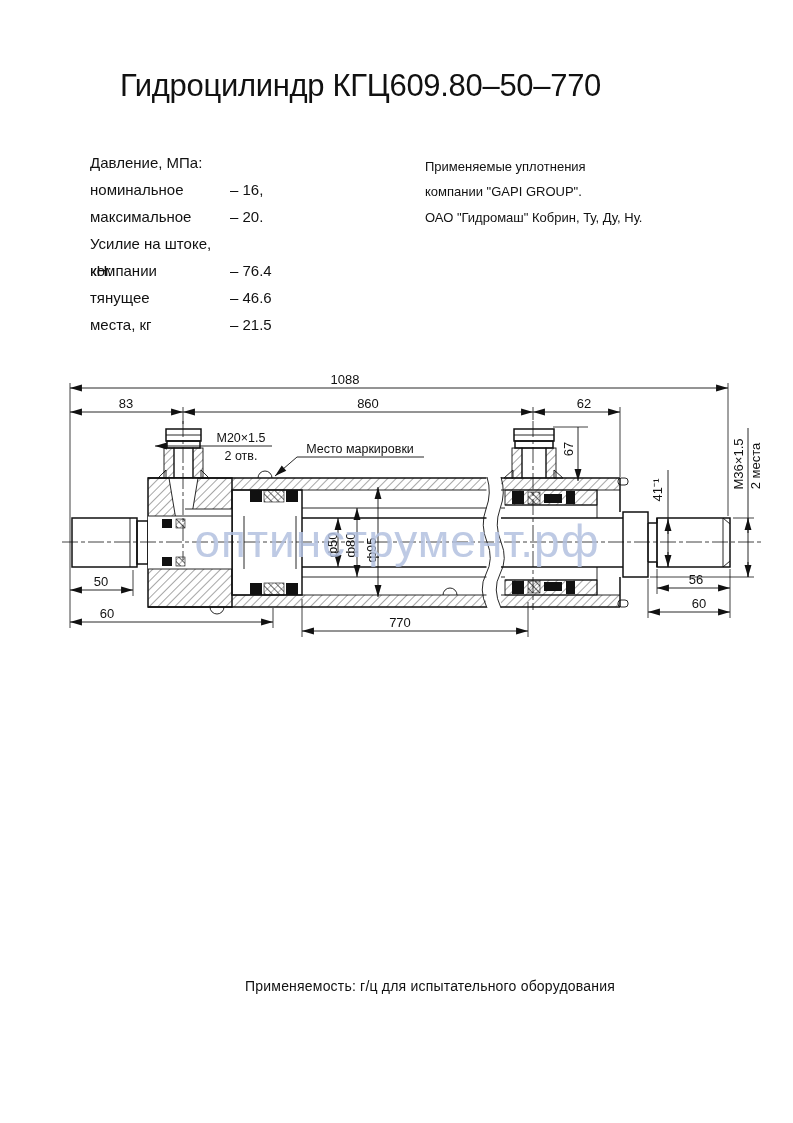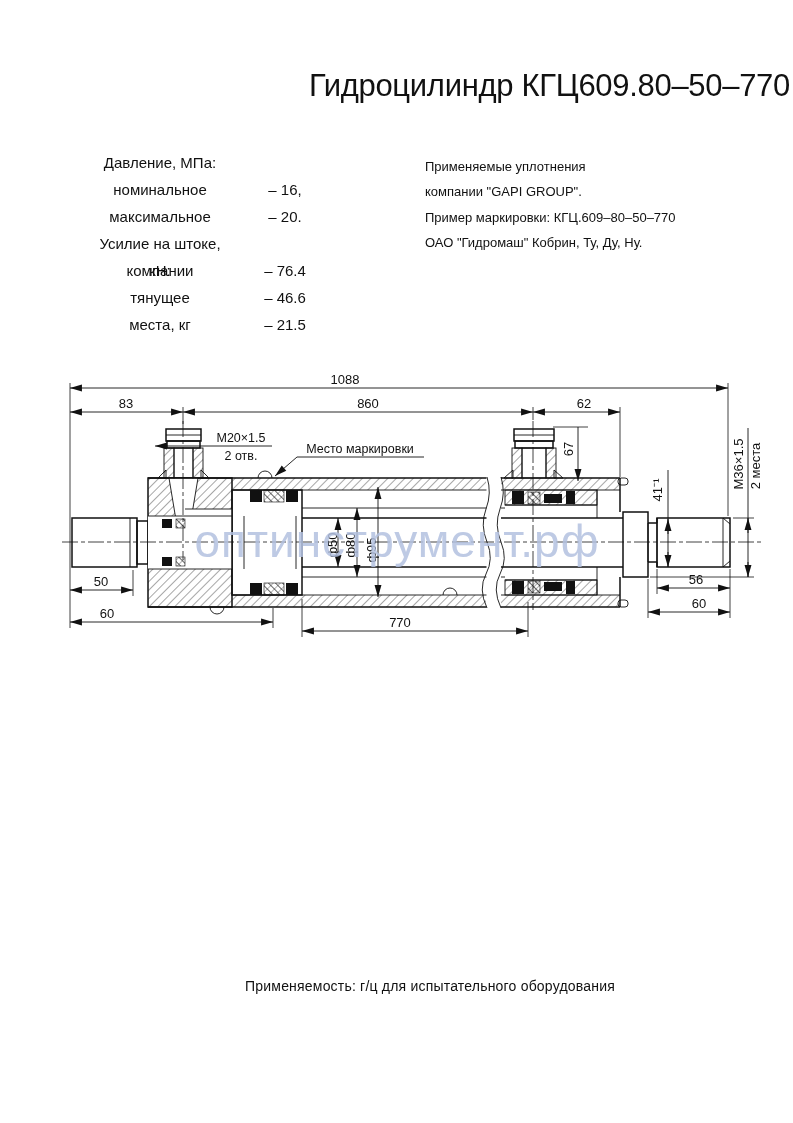--- a/index.html
+++ b/index.html
@@ -1,19 +1,19 @@
 <!DOCTYPE html>
 <html><head>
 <meta charset="utf-8">
 <style>
   html,body{margin:0;padding:0;background:#ffffff;}
   body{width:793px;height:1123px;position:relative;font-family:"Liberation Sans",sans-serif;color:#111;}
   .abs{position:absolute;}
-  .title{left:120px;top:68px;width:670px;text-align:right;font-size:31px;letter-spacing:-0.3px;white-space:nowrap;}
-  .specs{left:90px;top:149px;width:260px;font-size:15px;text-align:center;}
+  .title{left:120px;top:68px;width:670px;text-align:left;font-size:31px;letter-spacing:-0.3px;white-space:nowrap;}
+  .specs{left:90px;top:149px;width:260px;font-size:15px;}
   .spec-row{display:flex;height:27px;line-height:27px;}
   .spec-row .lbl{width:140px;}
   .spec-row .val{width:110px;}
   .notes{left:425px;top:154px;width:300px;font-size:13px;line-height:25.3px;white-space:nowrap;}
   .footer{left:0;top:978px;width:860px;text-align:center;font-size:14px;letter-spacing:0.2px;}
   svg{position:absolute;left:0;top:0;}
   svg text{font-family:"Liberation Sans",sans-serif;fill:#111;}
   .dimtxt{font-size:13px;text-anchor:middle;}
   .lbltxt{font-size:12.5px;text-anchor:middle;}
   .wm{font-size:46px;fill:#b3c1e0;opacity:0.85;text-anchor:middle;letter-spacing:1px;}
@@ -57,21 +57,20 @@
     </div>
   <div class="spec-row">
       <span class="lbl">места, кг</span>
       <span class="val">– 21.5</span>
     </div>
 </div>
 
 <div class="abs notes">
   <div>Применяемые уплотнения</div>
   <div>компании "GAPI GROUP".</div>
-  <div>Пример маркировки: КГЦ.609–80–50–770</div>
   <div>ОАО "Гидромаш" Кобрин, Ту, Ду, Ну.</div>
 </div>
 
 <svg width="793" height="1123" viewBox="0 0 793 1123">
   <defs>
     <pattern id="h1" patternUnits="userSpaceOnUse" width="6" height="6" patternTransform="rotate(45)">
       <line x1="0" y1="0" x2="0" y2="6" stroke="#222" stroke-width="0.8"></line>
     </pattern>
     <pattern id="h2" patternUnits="userSpaceOnUse" width="5" height="5" patternTransform="rotate(45)">
       <line x1="0" y1="0" x2="0" y2="5" stroke="#222" stroke-width="0.7"></line>

